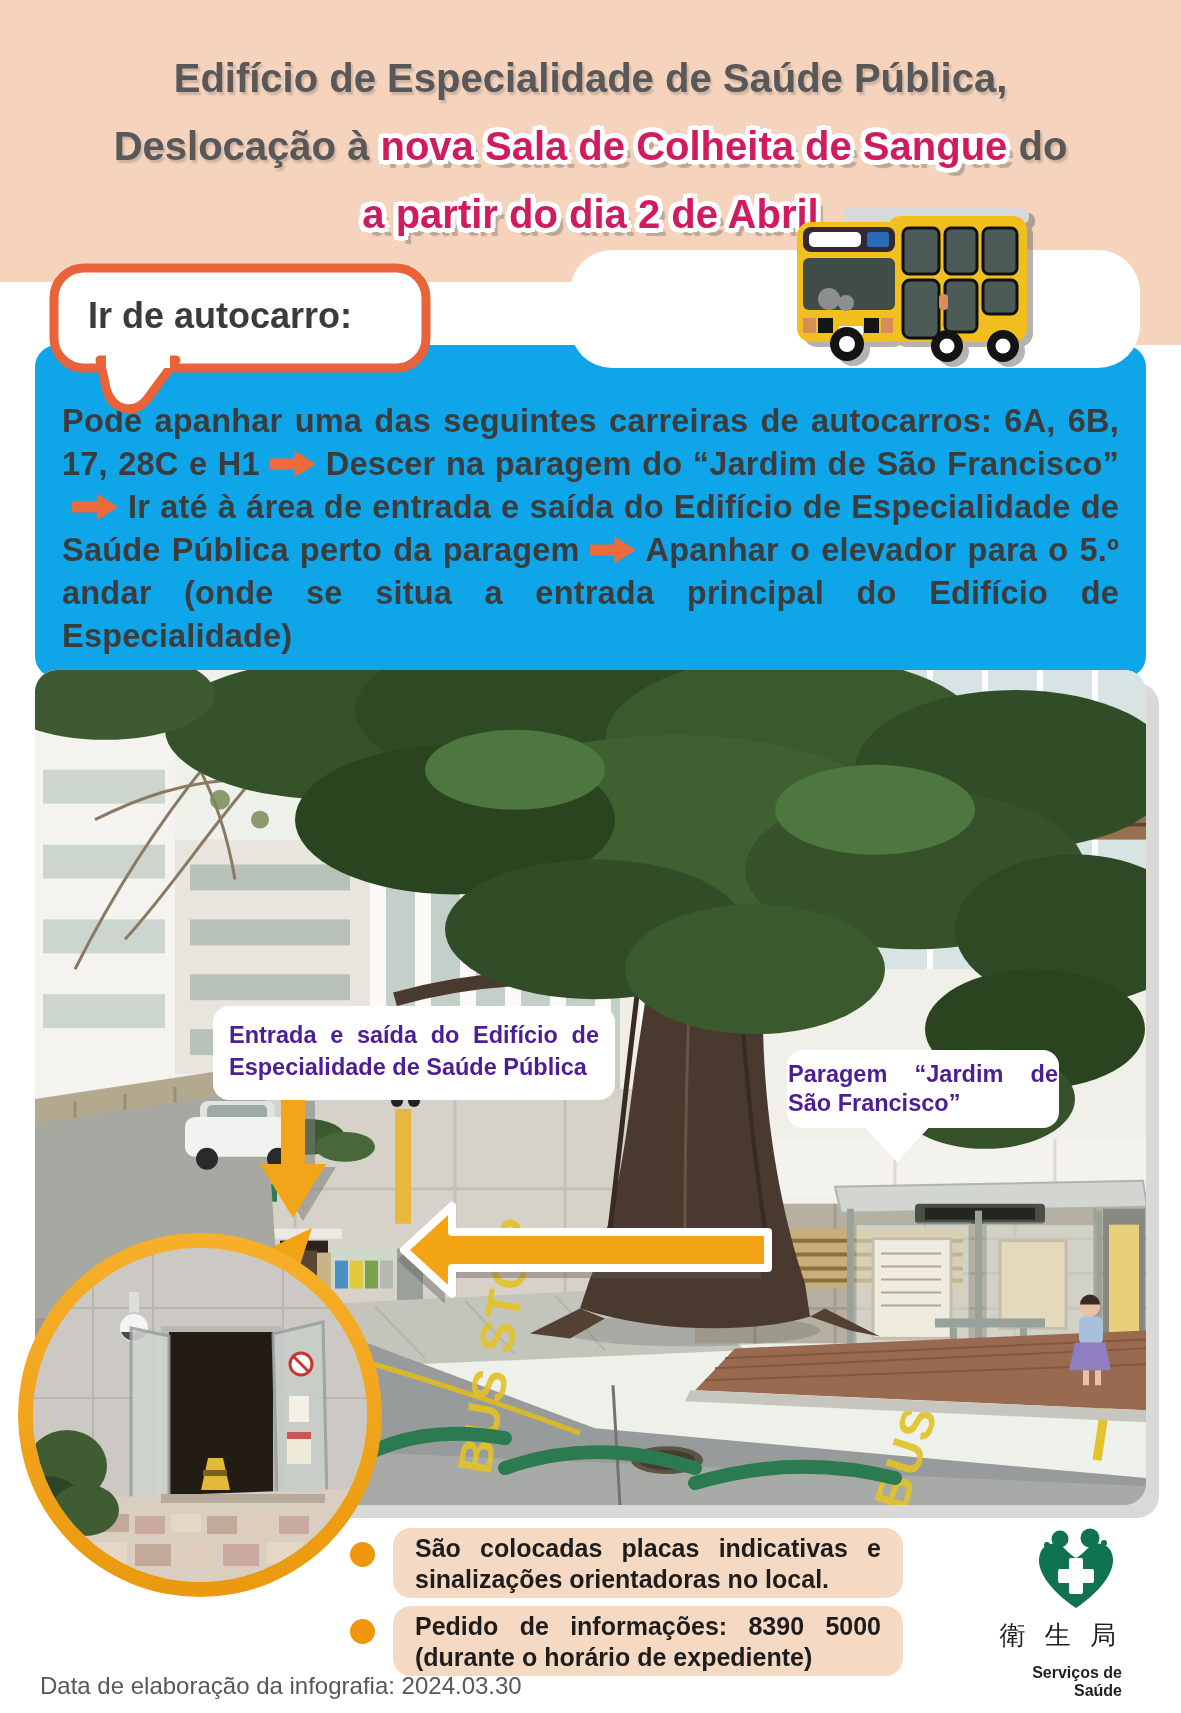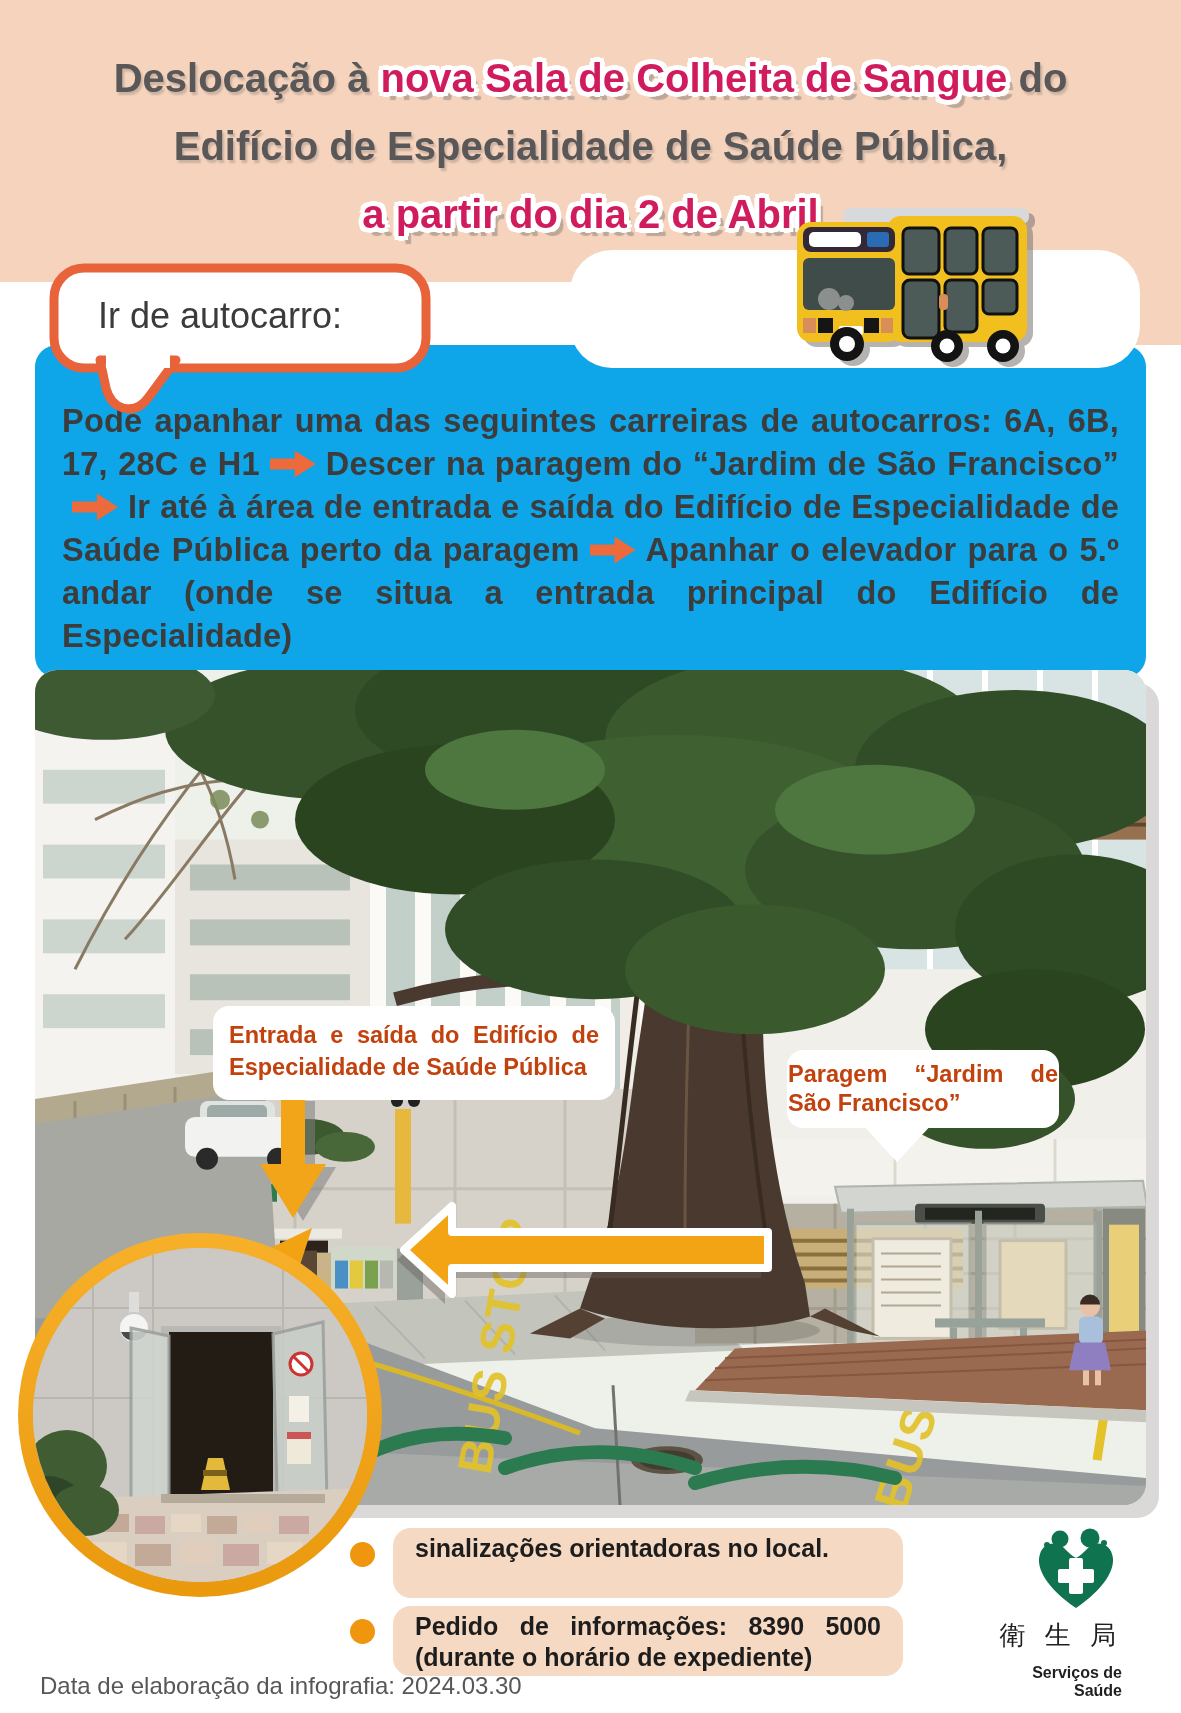--- a/index.html
+++ b/index.html
@@ -18,26 +18,26 @@
                 -4px 4px 0 #fff,0 5px 0 #fff,4px 4px 0 #fff,7px 8px 1px rgba(120,112,108,.45);}
   
   .tanbox{left:35px;top:345px;width:1111px;height:333px;background:#0ea5e9;border-radius:22px;z-index:2;}
   .instr{position:absolute;left:27px;top:22px;width:1057px;font-size:32.5px;font-weight:bold;
          color:#3d3c3c;line-height:43px;text-align:justify;letter-spacing:.2px;}
   .arr{display:inline-block;width:46px;height:27px;background:#ec6a3c;vertical-align:-3px;margin:0 10px;
        clip-path:polygon(0 30%,54% 30%,54% 0,100% 50%,54% 100%,54% 70%,0 70%);}
   
   .bubble{left:48px;top:260px;z-index:6;}
   .bubble-text{left:54px;top:266px;width:332px;height:100px;display:flex;align-items:center;
-               justify-content:center;font-size:36px;font-weight:normal;color:#3c3a3a;z-index:7;}
+               justify-content:center;font-size:36px;font-weight:bold;color:#3c3a3a;z-index:7;}
   .bus{left:786px;top:206px;z-index:6;filter:drop-shadow(6px 5px 0 rgba(120,115,112,.55));}
   
   .photo{left:35px;top:670px;width:1111px;height:835px;border-radius:22px;overflow:hidden;z-index:4;
          box-shadow:13px 13px 0 #dad9d7;background:#eef0ea;}
-  .label{background:#fff;border-radius:16px;color:#c2410c;font-weight:bold;font-size:23.5px;z-index:7;
+  .label{background:#fff;border-radius:16px;color:#4c1d95;font-weight:bold;font-size:23.5px;z-index:7;
          box-sizing:border-box;}
   .label1{left:213px;top:1006px;width:402px;height:94px;padding:13px 16px;line-height:32px;}
   .label2{left:787px;top:1050px;width:272px;height:78px;padding:10px 1px;line-height:29px;}
   .lj{text-align:justify;text-align-last:justify;}
   .tail2{left:860px;top:1122px;width:74px;height:40px;background:#fff;z-index:6;
          clip-path:polygon(0 0,100% 0,50% 100%);}
   .down-arrow{left:252px;top:1098px;z-index:5;}
   .big-arrow{left:392px;top:1196px;z-index:7;}
   .pointer-tri{left:210px;top:1220px;z-index:6;}
   .inset{left:18px;top:1233px;width:364px;height:364px;border-radius:50%;z-index:7;
@@ -60,22 +60,22 @@
 </head>
 <body>
 
 <div class="page">
 
   <div class="abs header"></div>
   <div class="abs peach-ext"></div>
   <div class="abs notch"></div>
 
   <div class="abs title">
+    <div class="title-line"><span class="t-gray">Edifício de Especialidade de Saúde Pública,</span></div>
     <div class="title-line"><span class="t-gray">Deslocação à </span><span class="t-pink">nova Sala de Colheita de Sangue</span><span class="t-gray"> do</span></div>
-    <div class="title-line"><span class="t-gray">Edifício de Especialidade de Saúde Pública,</span></div>
     <div class="title-line"><span class="t-pink">a partir do dia 2 de Abril</span></div>
   </div>
 
   <div class="abs tanbox">
     <p class="instr"><span>Pode apanhar uma das seguintes carreiras de autocarros: 6A, 6B, 17, 28C e H1</span><span class="arr"></span><span>Descer na paragem do “Jardim de São Francisco”</span><span class="arr"></span><span>Ir até à área de entrada e saída do Edifício de Especialidade de Saúde Pública perto da paragem</span><span class="arr"></span><span>Apanhar o elevador para o 5.º andar (onde se situa a entrada principal do Edifício de Especialidade)</span></p>
   </div>
 
   <svg class="abs bubble" width="390" height="160" viewBox="0 0 390 160">
     <rect x="6" y="8" width="372" height="100" rx="30" fill="#fff" stroke="#e8623a" stroke-width="9"></rect>
     <path d="M52,100 L128,100 L100,138 Q90,152 75,148 Q62,144 58,128 Z" fill="#fff" stroke="#e8623a" stroke-width="9" stroke-linejoin="round"></path>
@@ -411,20 +411,21 @@
           <ellipse cx="34" cy="218" rx="40" ry="36" fill="#3f5c33"></ellipse>
             <ellipse cx="14" cy="260" rx="38" ry="32" fill="#2e4527"></ellipse>
             <ellipse cx="52" cy="262" rx="34" ry="26" fill="#3f5c33"></ellipse>
         </g>
       </svg>
     </div>
   </div>
 
   <div class="abs bullet b1"></div>
   <div class="abs note n1">
+    <div class="lj">São colocadas placas indicativas e</div>
     <div>sinalizações orientadoras no local.</div>
   </div>
   <div class="abs bullet b2"></div>
   <div class="abs note n2">
     <div class="lj">Pedido de informações: 8390 5000</div>
     <div>(durante o horário de expediente)</div>
   </div>
 
   <div class="abs logo">
     <svg width="92" height="84" viewBox="0 0 92 84">

